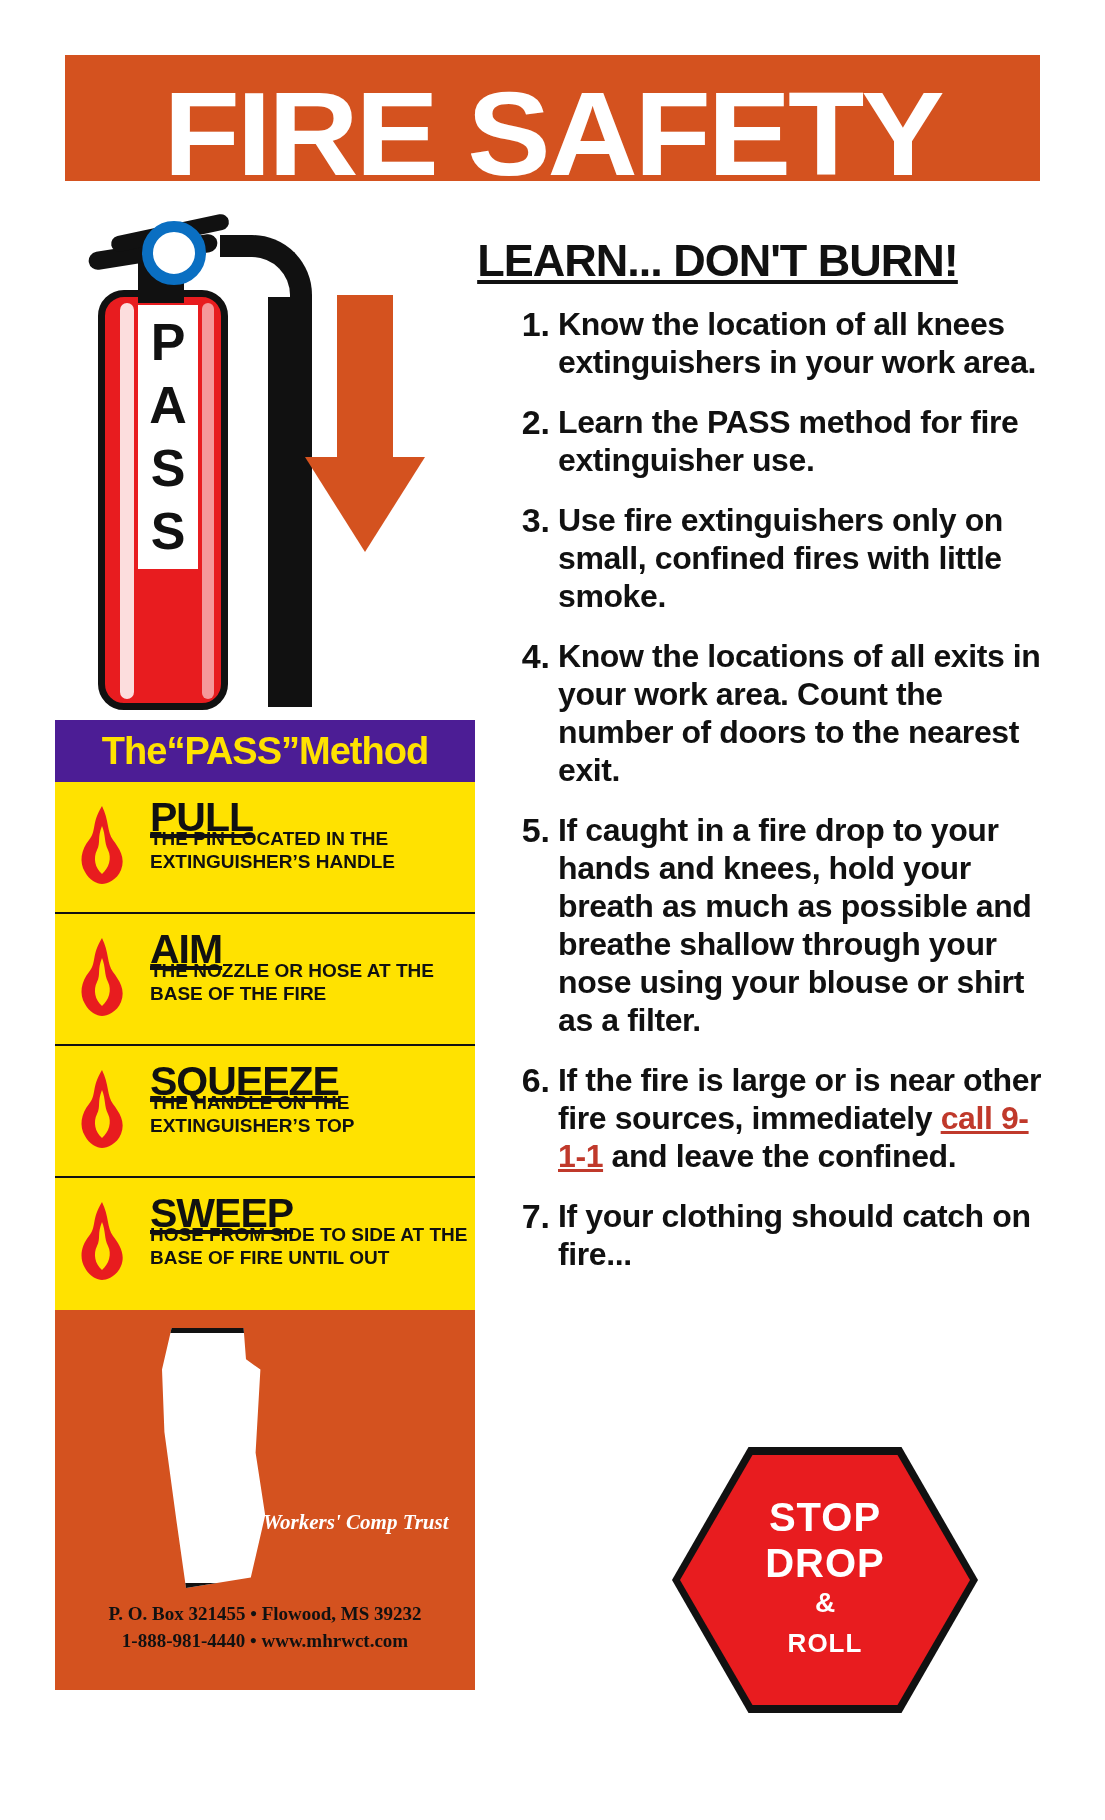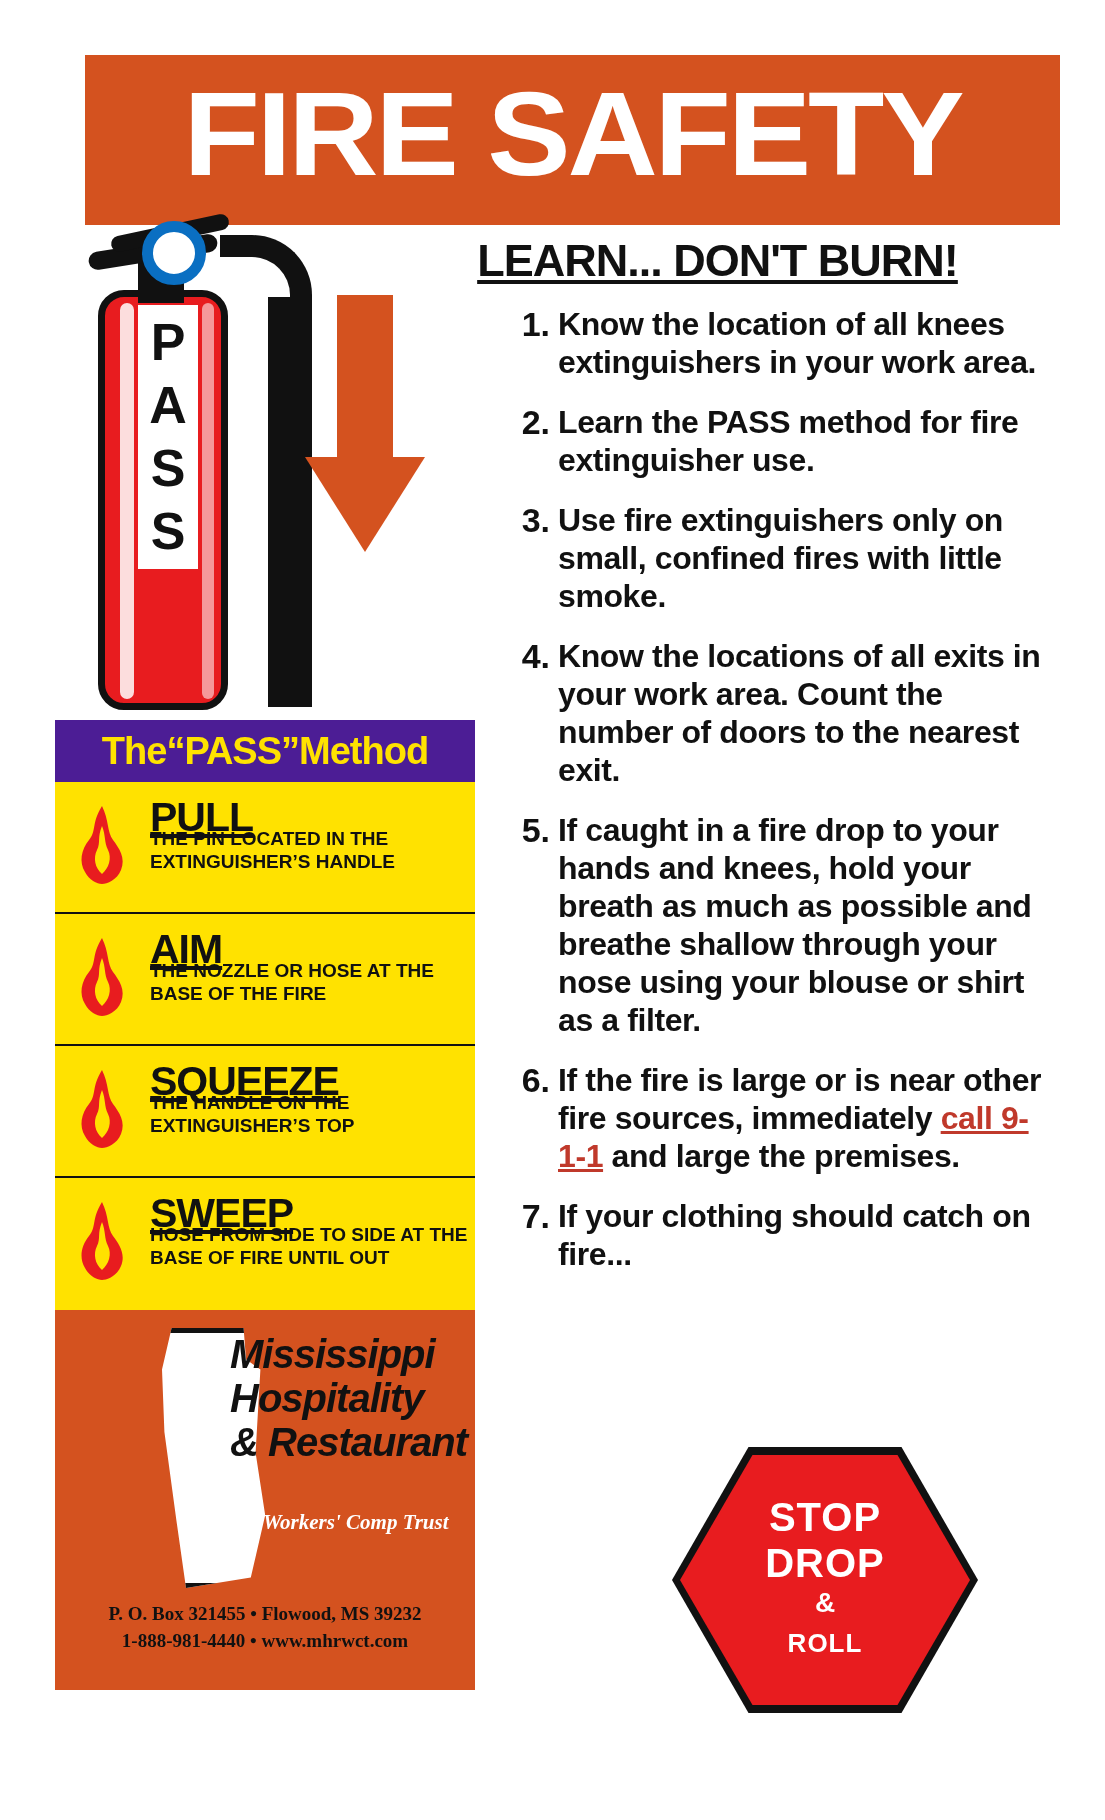--- a/index.html
+++ b/index.html
@@ -12,23 +12,22 @@
   }
   .poster{
     position:absolute;
     left:55px;top:55px;
     width:995px;height:1720px;
     background:#ffffff;
   }
 
   
   .header-band{
-    position:absolute;left:10px;top:0;width:975px;height:170px;
+    position:absolute;left:10px;top:0;width:975px;height:126px;
     background:#d4521f;
-    margin-left:20px;
   }
   .header-title{
     position:absolute;left:0;top:-6px;width:975px;
     text-align:center;
     color:#ffffff;
     font-weight:bold;
     font-size:118px;
     letter-spacing:-3px;
     font-family:"Liberation Sans", sans-serif;
     line-height:170px;
@@ -275,25 +274,20 @@
         </div>
         <div class="pass-title">SWEEP</div>
         <div class="pass-sub">HOSE FROM SIDE TO SIDE AT THE BASE OF FIRE UNTIL OUT</div>
       </div>
 
     </div>
   </div>
 
   <div class="logo-box">
     <div class="ms-shape"></div>
-    <div class="logo-text">
-      <div>Mississippi</div>
-      <div class="l2">Hospitality</div>
-      <div class="l2">&amp; Restaurant</div>
-    </div>
     <div class="logo-sub">Workers' Comp Trust</div>
     <div class="addr">
       <div>P. O. Box 321455 • Flowood, MS 39232</div>
       <div>1-888-981-4440  •  www.mhrwct.com</div>
     </div>
   </div>
 
   <div class="list">
 
     <div class="item">
@@ -316,21 +310,21 @@
       <div class="txt">Know the locations of all exits in your work area. Count the number of doors to the nearest exit.</div>
     </div>
 
     <div class="item">
       <div class="num">5.</div>
       <div class="txt">If caught in a fire drop to your hands and knees, hold your breath as much as possible and breathe shallow through your nose using your blouse or shirt as a filter.</div>
     </div>
 
     <div class="item">
       <div class="num">6.</div>
-      <div class="txt"><span>If the fire is large or is near other fire sources, immediately </span><span class="call">call 9-1-1</span><span> and large the premises.</span></div>
+      <div class="txt"><span>If the fire is large or is near other fire sources, immediately </span><span class="call">call 9-1-1</span><span> and leave the confined.</span></div>
     </div>
 
     <div class="item">
       <div class="num">7.</div>
       <div class="txt">If your clothing should catch on fire...</div>
     </div>
 
   </div>
 
   <div class="sdr-outline"></div>

